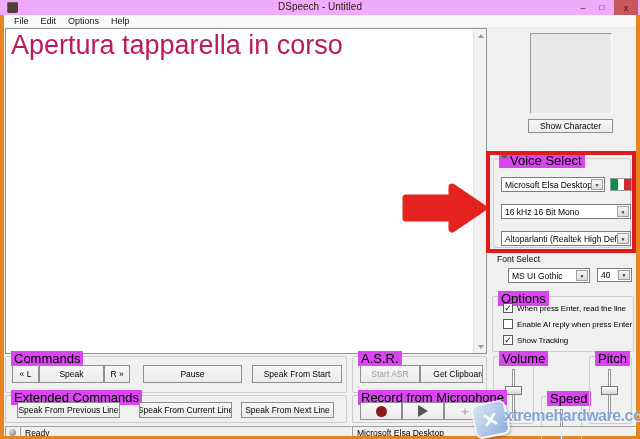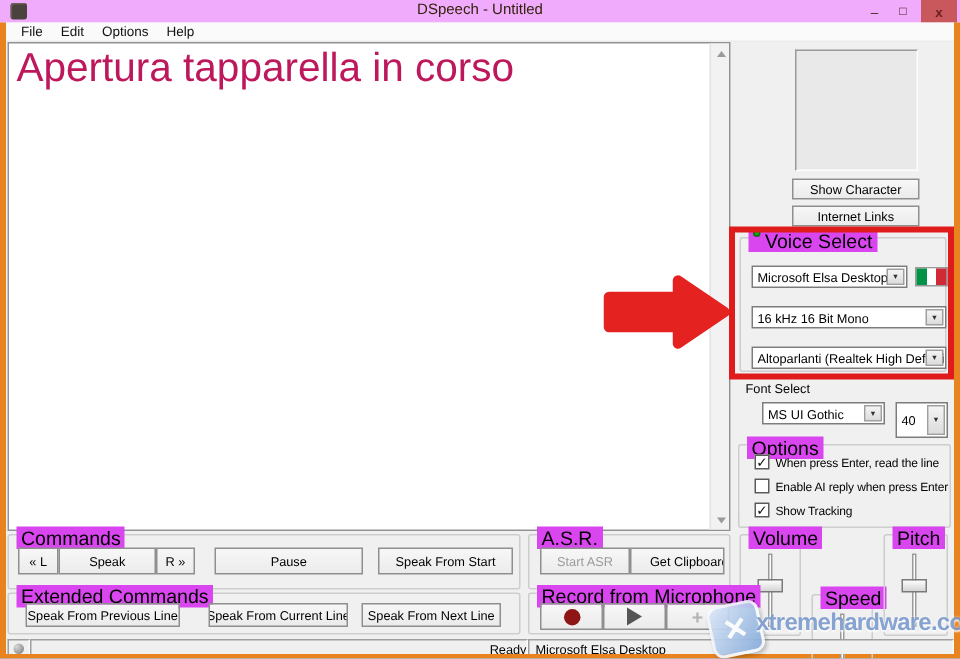--- a/index.html
+++ b/index.html
@@ -129,21 +129,20 @@
           <div class="tri-up"></div>
         </div>
       <div class="sb-btn sb-down">
           <div class="tri-down"></div>
         </div>
     </div>
   </div>
 
   <div class="charbox"></div>
   <div class="btn" style="left:528px; top:119px; width:85px; height:14px;">Show Character</div>
-  <div class="btn" style="left:528px; top:137px; width:85px; height:14px;">Internet Links</div>
 
   <div class="groupbox" style="left:493px; top:158px; width:138px; height:90px;">
     <div class="grouplabel">
       <span class="green-dot"></span>
       <span>Voice Select</span>
     </div>
   </div>
   <div class="combo" style="left:501px; top:177px; width:104px; height:15px;">
     <span class="combo-text">Microsoft Elsa Desktop</span>
     <span class="combo-arrow">▼</span>
@@ -160,21 +159,21 @@
   <div class="combo" style="left:501px; top:231px; width:130px; height:15px;">
     <span class="combo-text">Altoparlanti (Realtek High Definition</span>
     <span class="combo-arrow">▼</span>
   </div>
 
   <div class="font-select-label">Font Select</div>
   <div class="combo" style="left:508px; top:268px; width:82px; height:15px;">
     <span class="combo-text">MS UI Gothic</span>
     <span class="combo-arrow">▼</span>
   </div>
-  <div class="combo" style="left:597px; top:268px; width:35px; height:24px;">
+  <div class="combo" style="left:597px; top:268px; width:35px; height:14px;">
     <span class="combo-text">40</span>
     <span class="combo-arrow">▼</span>
   </div>
 
   <div class="groupbox" style="left:492px; top:296px; width:142px; height:56px;">
     <div class="grouplabel">Options</div>
   </div>
   <div class="checkrow" style="top:303px;">
     <span class="checkbox">✓</span>
     <span class="checklabel">When press Enter, read the line</span>
@@ -236,21 +235,21 @@
     <span class="play-tri"></span>
   </div>
   <div class="btn" style="left:444px; top:402px; width:42px; height:18px;">
     <span class="plus-glyph">+</span>
   </div>
 
   <div class="statusbar">
     <div class="statuscell" style="left:1px; width:15px;">
       <div class="status-icon"></div>
     </div>
-    <div class="statuscell" style="left:16px; width:332px;text-align:right;">Ready</div>
+    <div class="statuscell" style="left:16px; width:332px;">Ready</div>
     <div class="statuscell" style="left:348px; width:284px;">Microsoft Elsa Desktop</div>
   </div>
 
   <div class="highlight-rect"></div>
   <svg class="red-arrow" width="90" height="52" viewBox="0 0 90 52">
     <polygon points="7,16 53,16 53,5 84,26 53,47 53,36 7,36" fill="#E42320" stroke="#E42320" stroke-width="7" stroke-linejoin="round"></polygon>
   </svg>
 
   <div class="wm-logo">✕</div>
   <div class="wm-text">xtremehardware.com</div>

